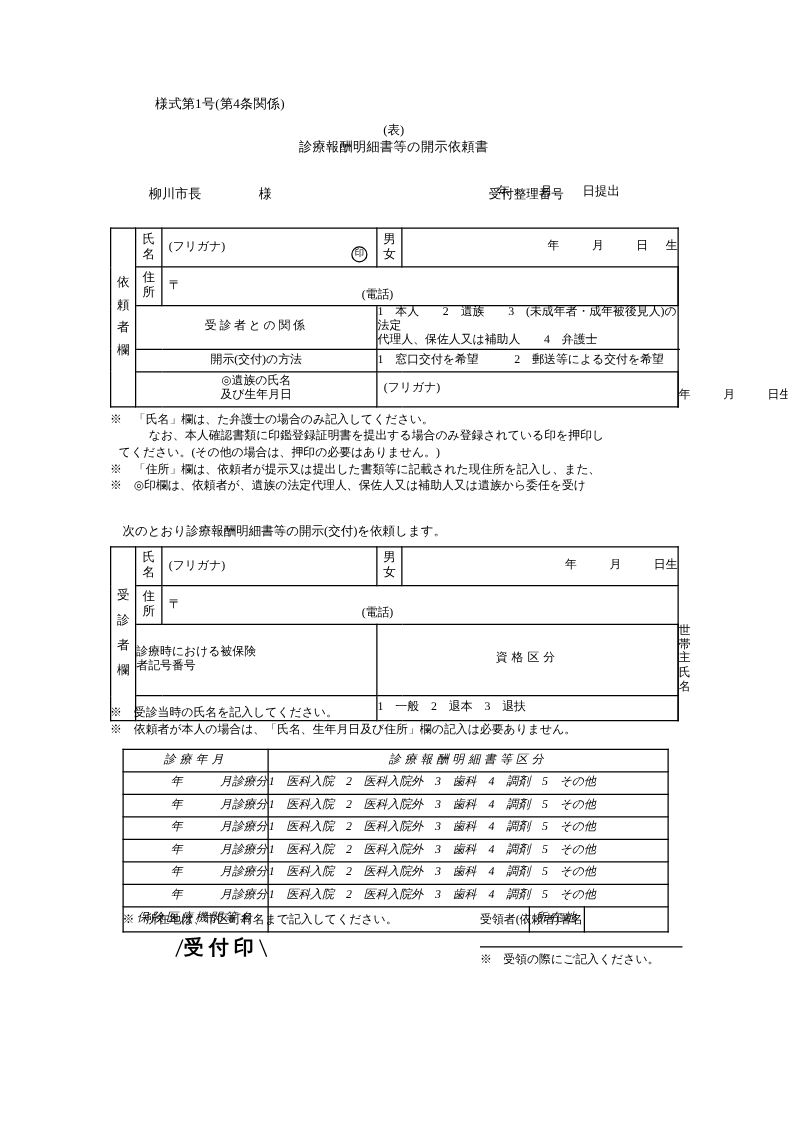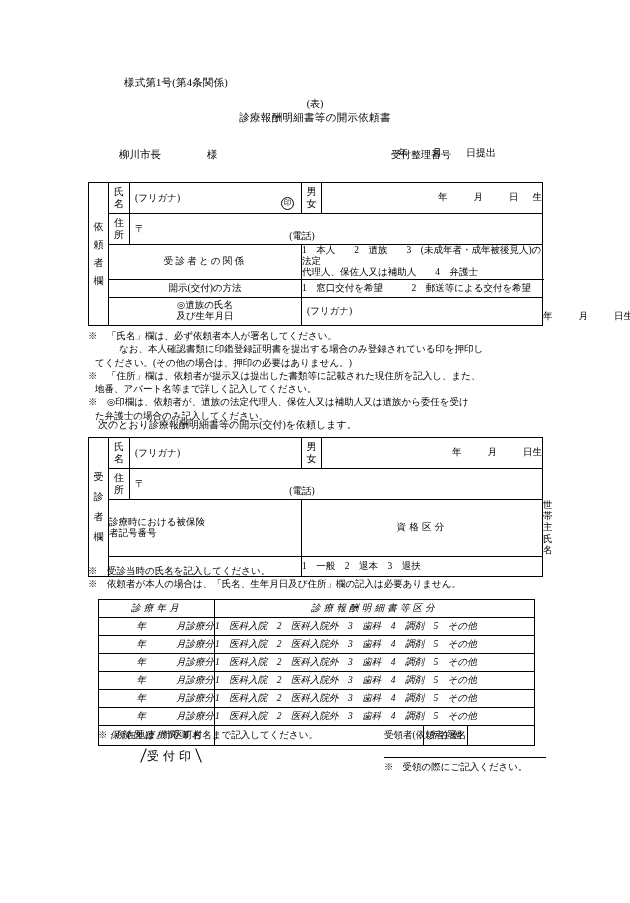--- a/index.html
+++ b/index.html
@@ -157,23 +157,24 @@
   }
 
   
   .bottom-note {
     position: absolute;
     font-size: 9.5px;
     white-space: nowrap;
   }
   .stamp-box {
     position: absolute;
-    font-size: 12px;
+    font-size: 16px;
     letter-spacing: 4px;
     white-space: nowrap;
+    font-weight: bold;
   }
   .stamp-box .slash-l,
   .stamp-box .slash-r {
     display: inline-block;
     width: 7px;
     height: 14px;
     position: relative;
     vertical-align: -2px;
   }
   .stamp-box .slash-l::before,
@@ -298,37 +299,35 @@
           <span>年</span><i></i><span>月</span><i></i><span>日生</span>
         </td>
       </tr>
     </tbody>
   </table>
 
   <div class="notes" style="left:88px; top:330px; width:470px;">
     <div class="note-row">
       <div class="note-mark">※</div>
       <div class="note-body">
-        <div>「氏名」欄は、必ず依頼者本人が署名してください。</div>
+        <div>「氏名」欄は、た弁護士の場合のみ記入してください。</div>
         <div class="ind">なお、本人確認書類に印鑑登録証明書を提出する場合のみ登録されている印を押印し</div>
         <div style="margin-left:-12px">てください。(その他の場合は、押印の必要はありません。)</div>
       </div>
     </div>
     <div class="note-row">
       <div class="note-mark">※</div>
       <div class="note-body">
         <div>「住所」欄は、依頼者が提示又は提出した書類等に記載された現住所を記入し、また、</div>
-        <div style="margin-left:-12px">地番、アパート名等まで詳しく記入してください。</div>
       </div>
     </div>
     <div class="note-row">
       <div class="note-mark">※</div>
       <div class="note-body">
         <div>◎印欄は、依頼者が、遺族の法定代理人、保佐人又は補助人又は遺族から委任を受け</div>
-        <div style="margin-left:-12px">た弁護士の場合のみ記入してください。</div>
       </div>
     </div>
   </div>
 
   <div class="lead" style="left:98px; top:418px;">次のとおり診療報酬明細書等の開示(交付)を依頼します。</div>
 
   <table class="tbl" style="left:88px; top:437px; width:454px;">
     <colgroup>
       <col style="width:20px">
       <col style="width:21px">

